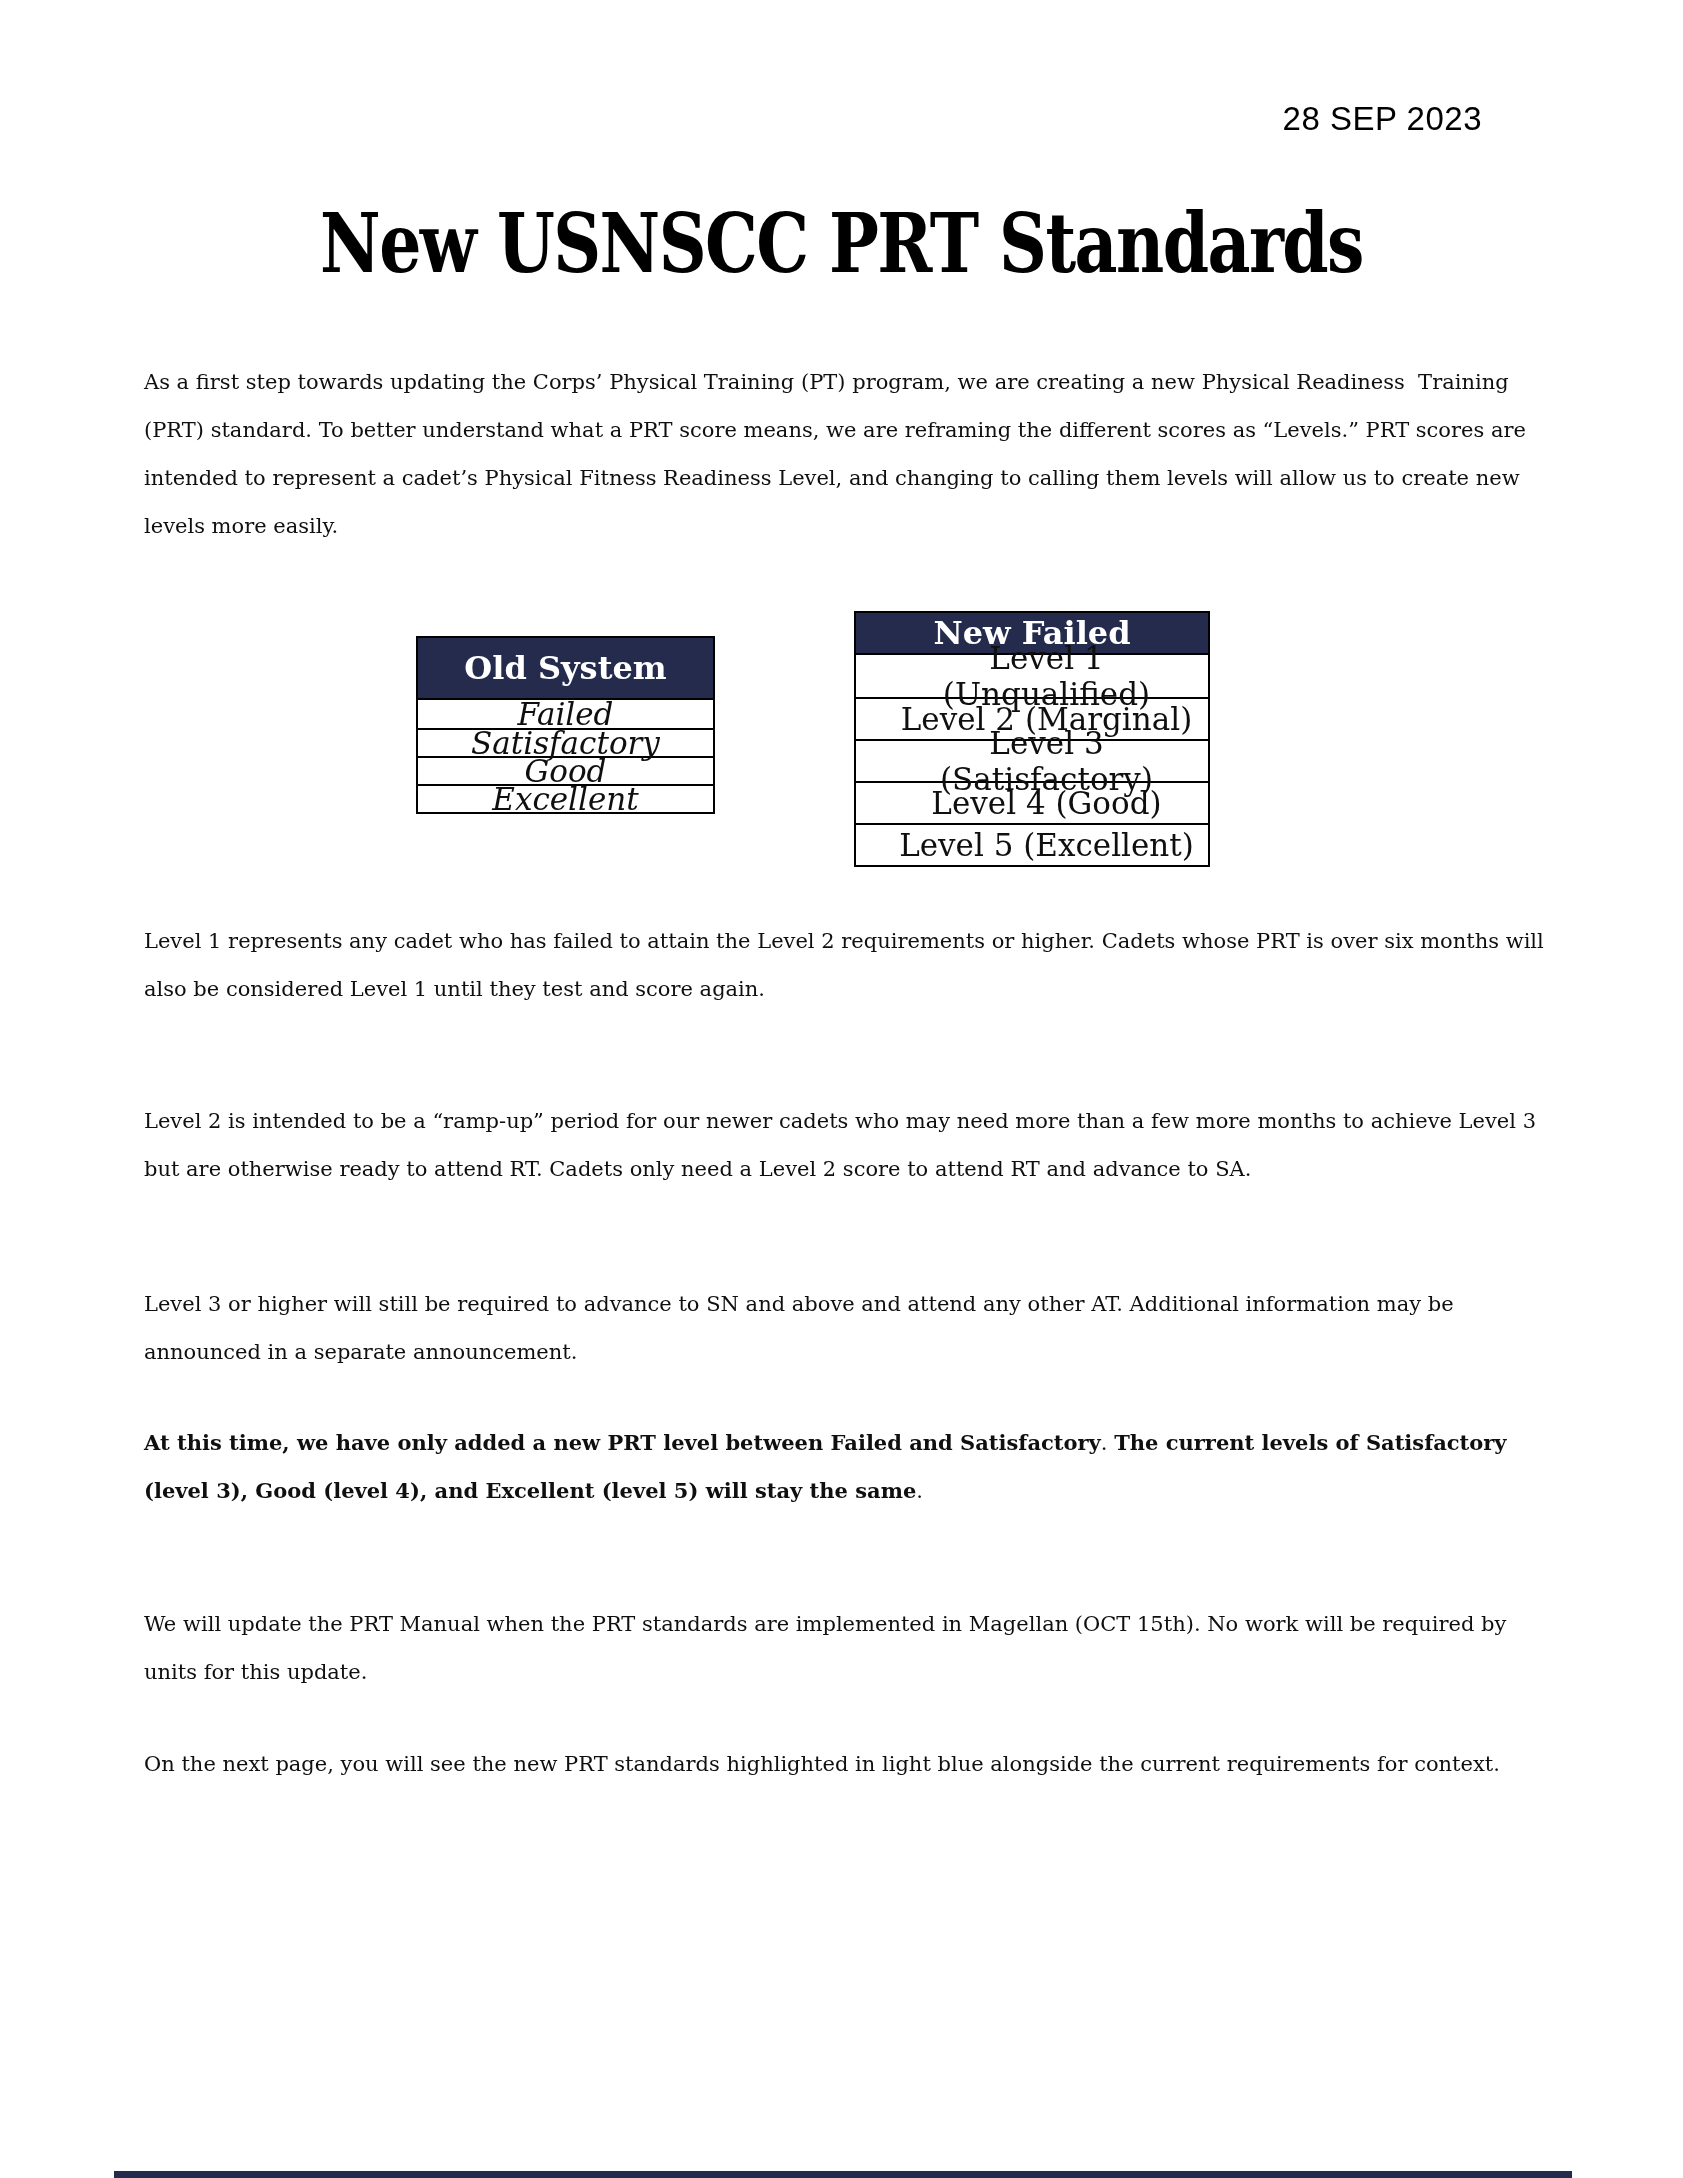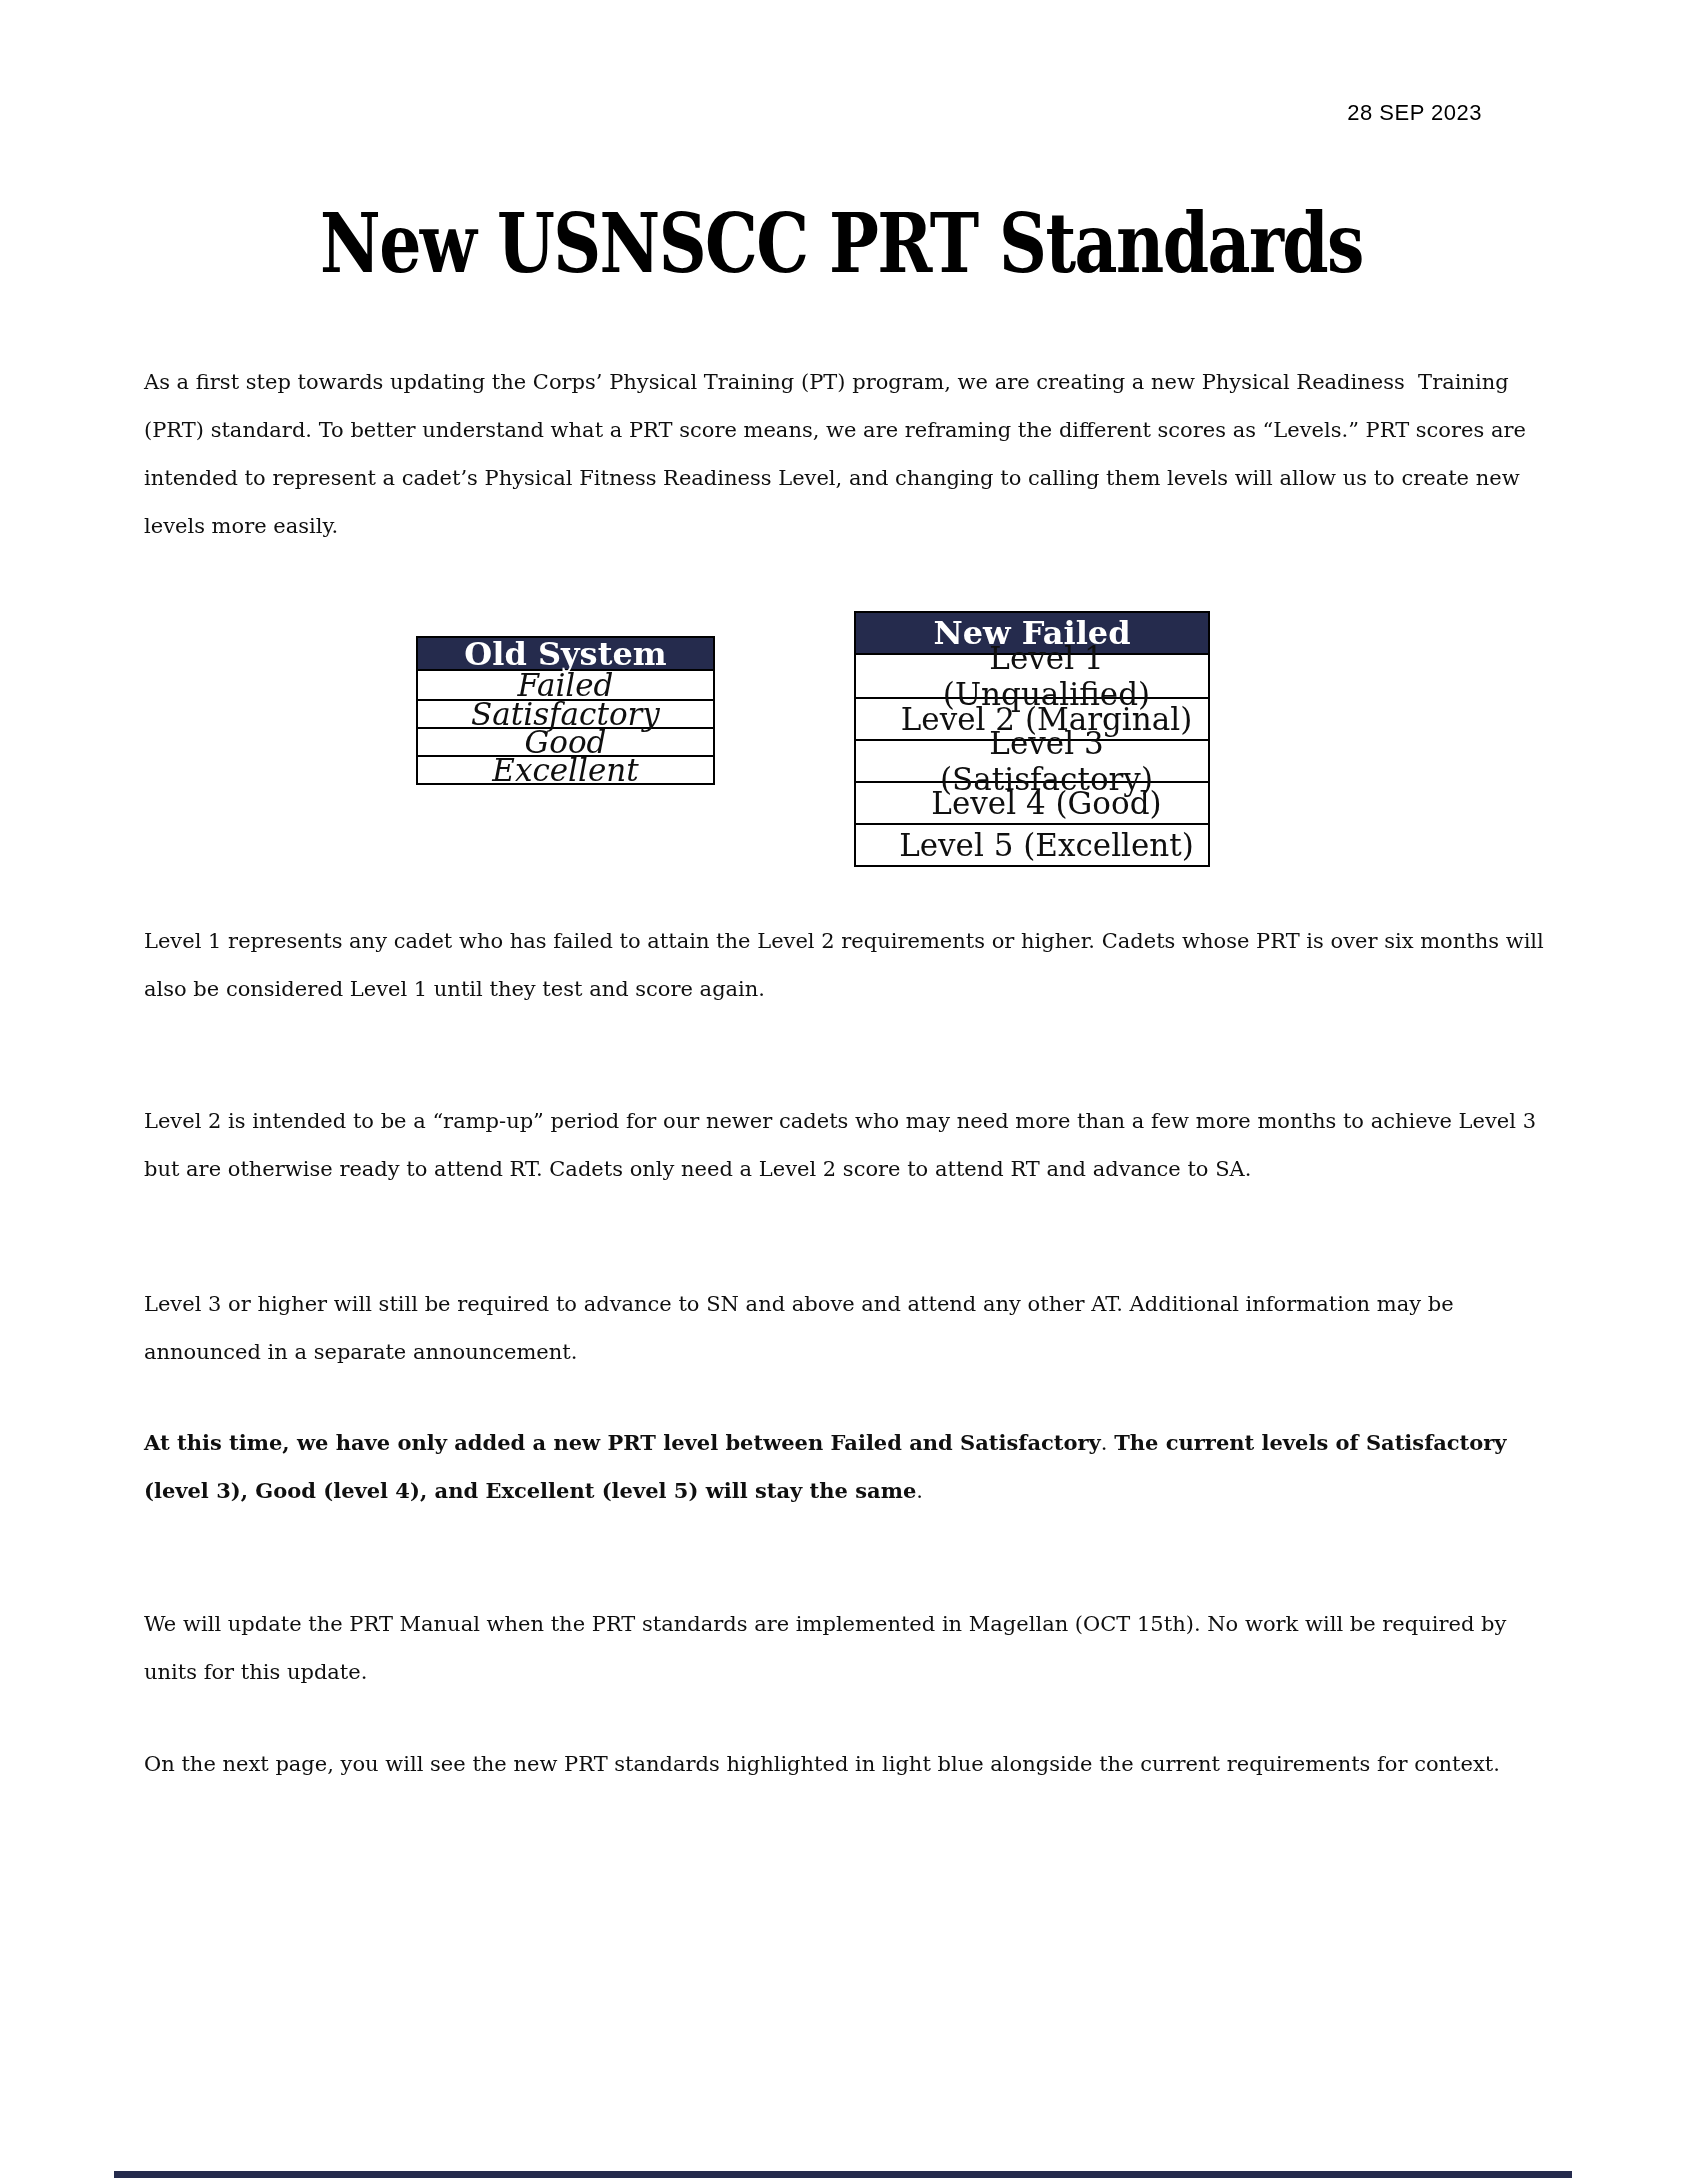--- a/index.html
+++ b/index.html
@@ -10,21 +10,21 @@
     background: #ffffff;
     overflow: hidden;
     font-family: "DejaVu Serif", serif;
     color: #0f0f0f;
   }
   .date {
     position: absolute;
     top: 100px;
     right: 201px;
     font-family: "Liberation Sans", sans-serif;
-    font-size: 22px;
+    font-size: 33px;
     color: #000000;
     letter-spacing: 0.5px;
   }
   .title {
     position: absolute;
     top: 194px;
     left: 0;
     width: 100%;
     text-align: center;
     font-weight: bold;
@@ -66,21 +66,21 @@
     box-sizing: border-box;
     display: flex;
     align-items: center;
     justify-content: center;
     background: var(--header-bg, #252b4d);
     color: var(--header-text, #ffffff);
     font-weight: bold;
     font-size: 32px;
     border-bottom: 2px solid #000000;
   }
-  .tbl-old .tbl-header { height: 33px; }
+  .tbl-old .tbl-header { height: 62px; }
   .tbl-new .tbl-header { height: 42px; }
   .tbl-row {
     box-sizing: border-box;
     display: flex;
     align-items: center;
     justify-content: center;
     font-size: 31px;
     border-top: 2px solid #000000;
     background: #ffffff;
     color: #0f0f0f;

